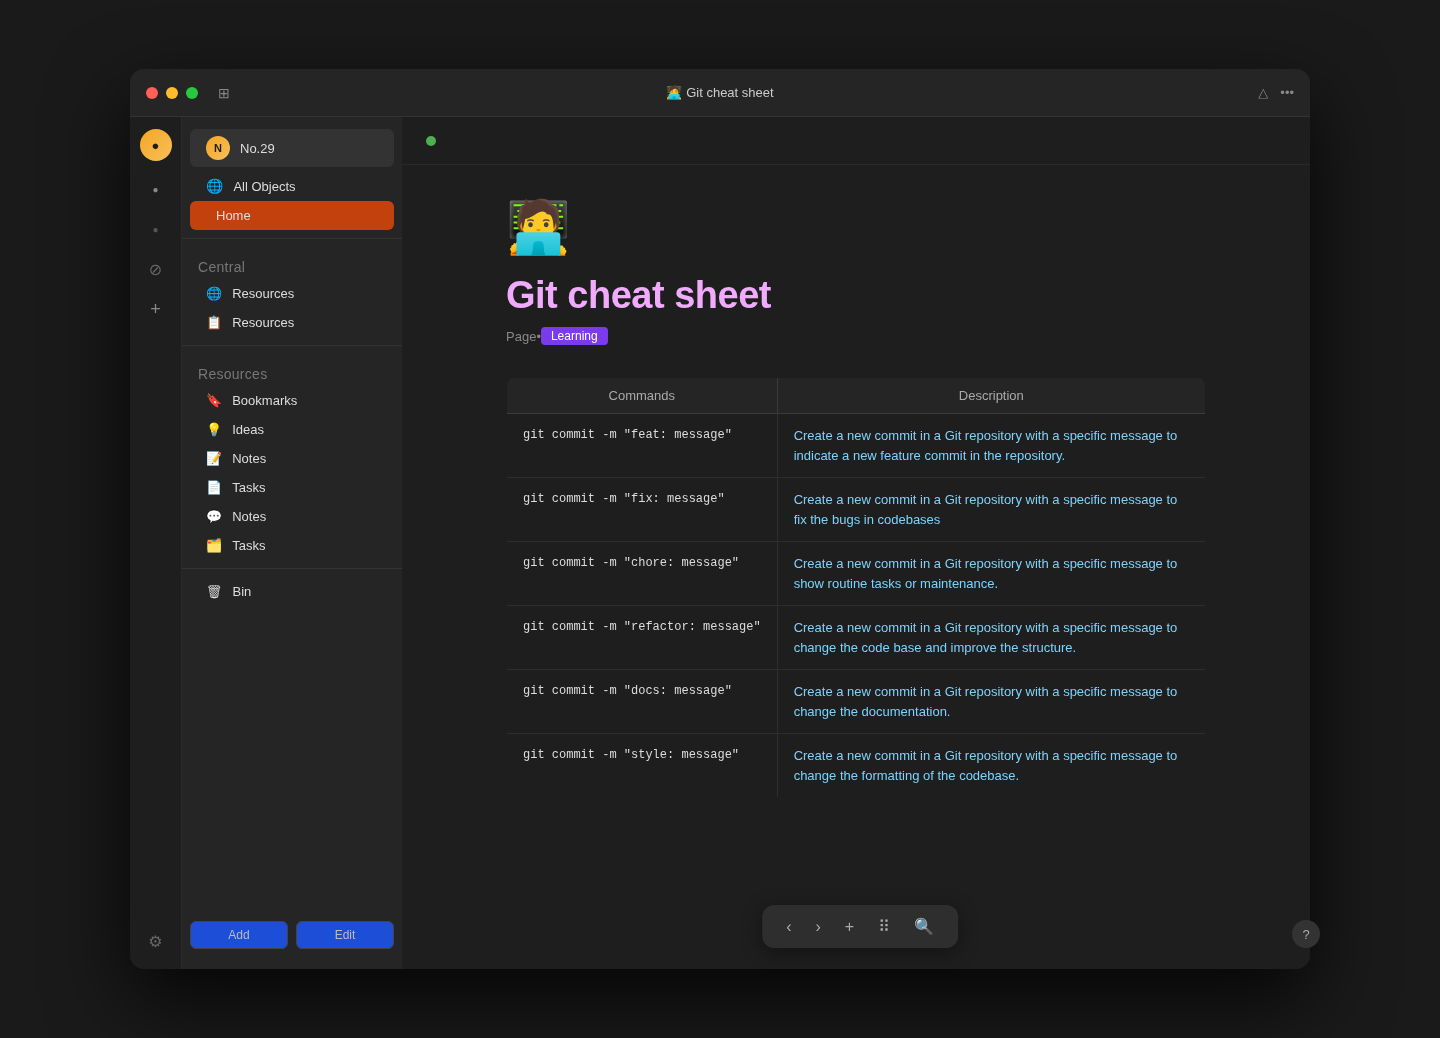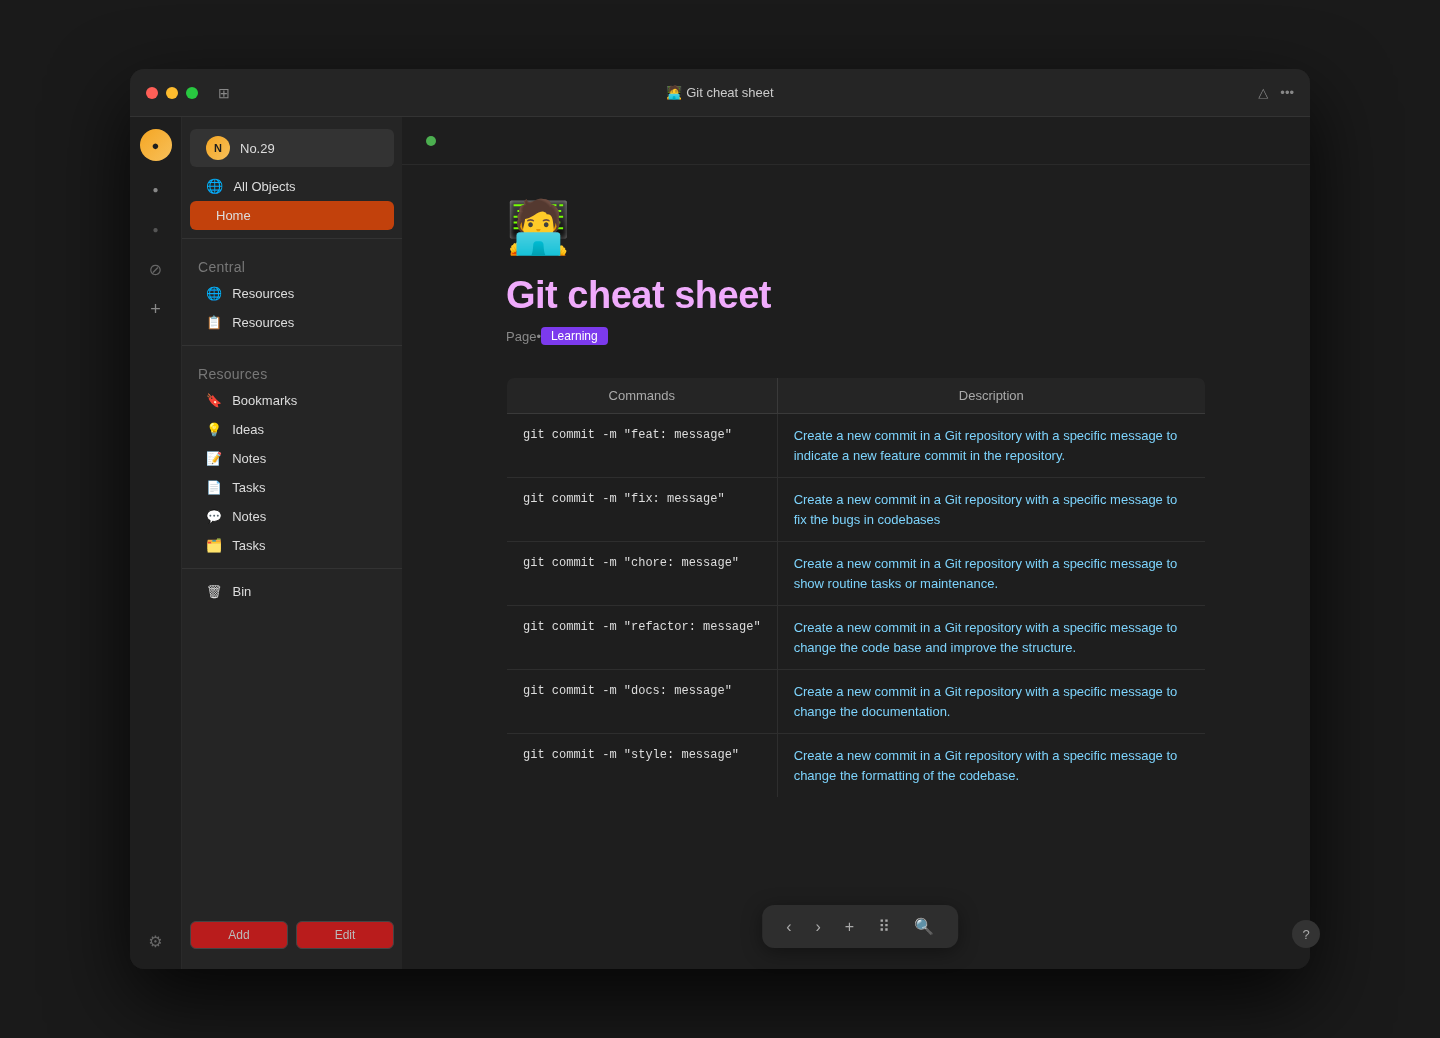--- a/index.html
+++ b/index.html
@@ -167,21 +167,21 @@
       padding: 8px;
       display: flex;
       gap: 8px;
     }
 
     .sidebar-bottom button {
       flex: 1;
       padding: 6px 12px;
       border-radius: 6px;
       border: 1px solid #444;
-      background: #b91c1c;
+      background: #1d4ed8;
       color: #bbb;
       font-size: 12px;
       cursor: pointer;
     }
 
     
     .main {
       flex: 1;
       background: #1e1e1e;
       overflow-y: auto;

